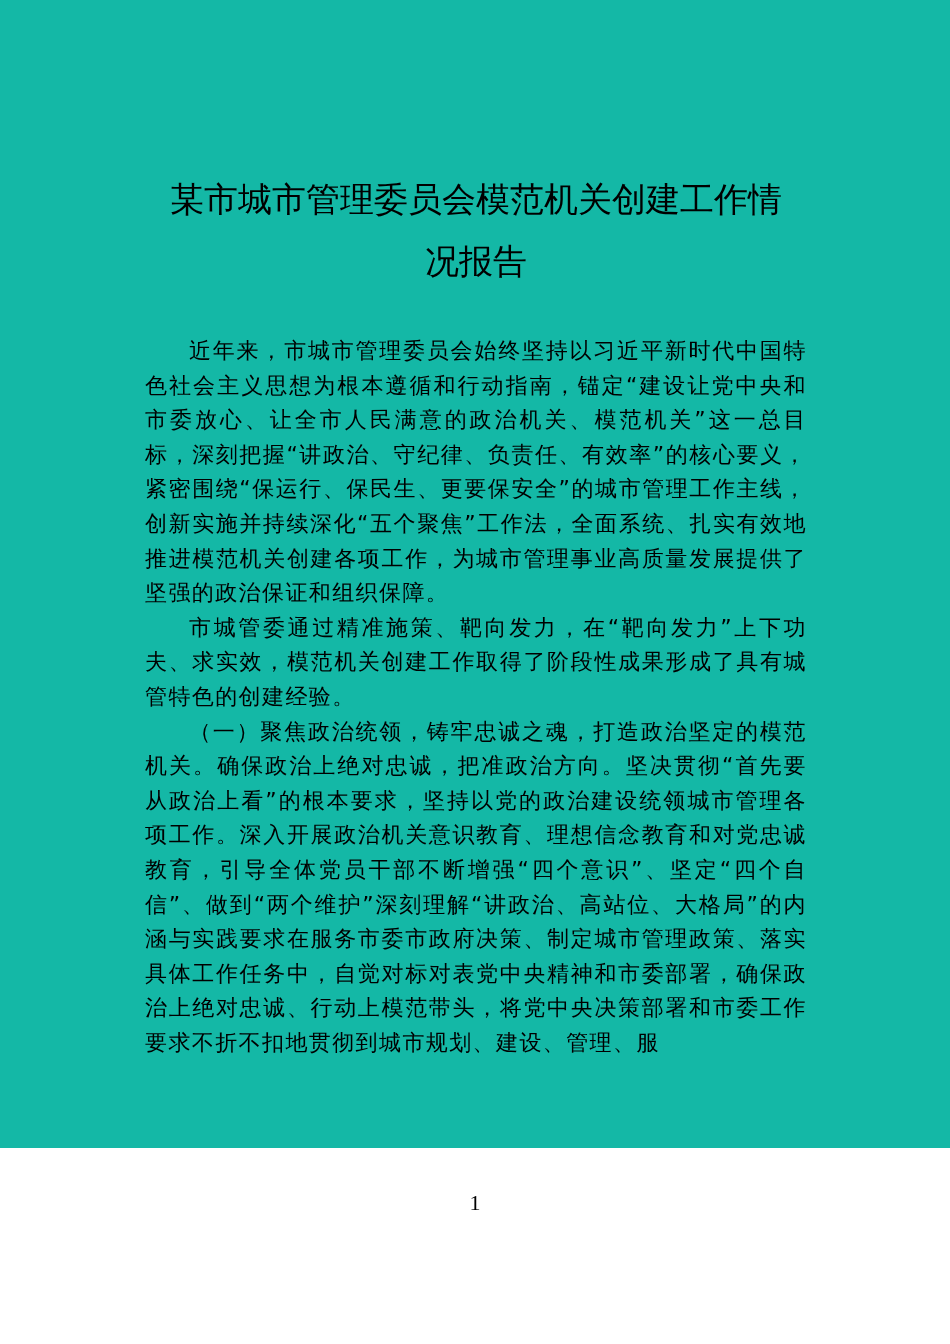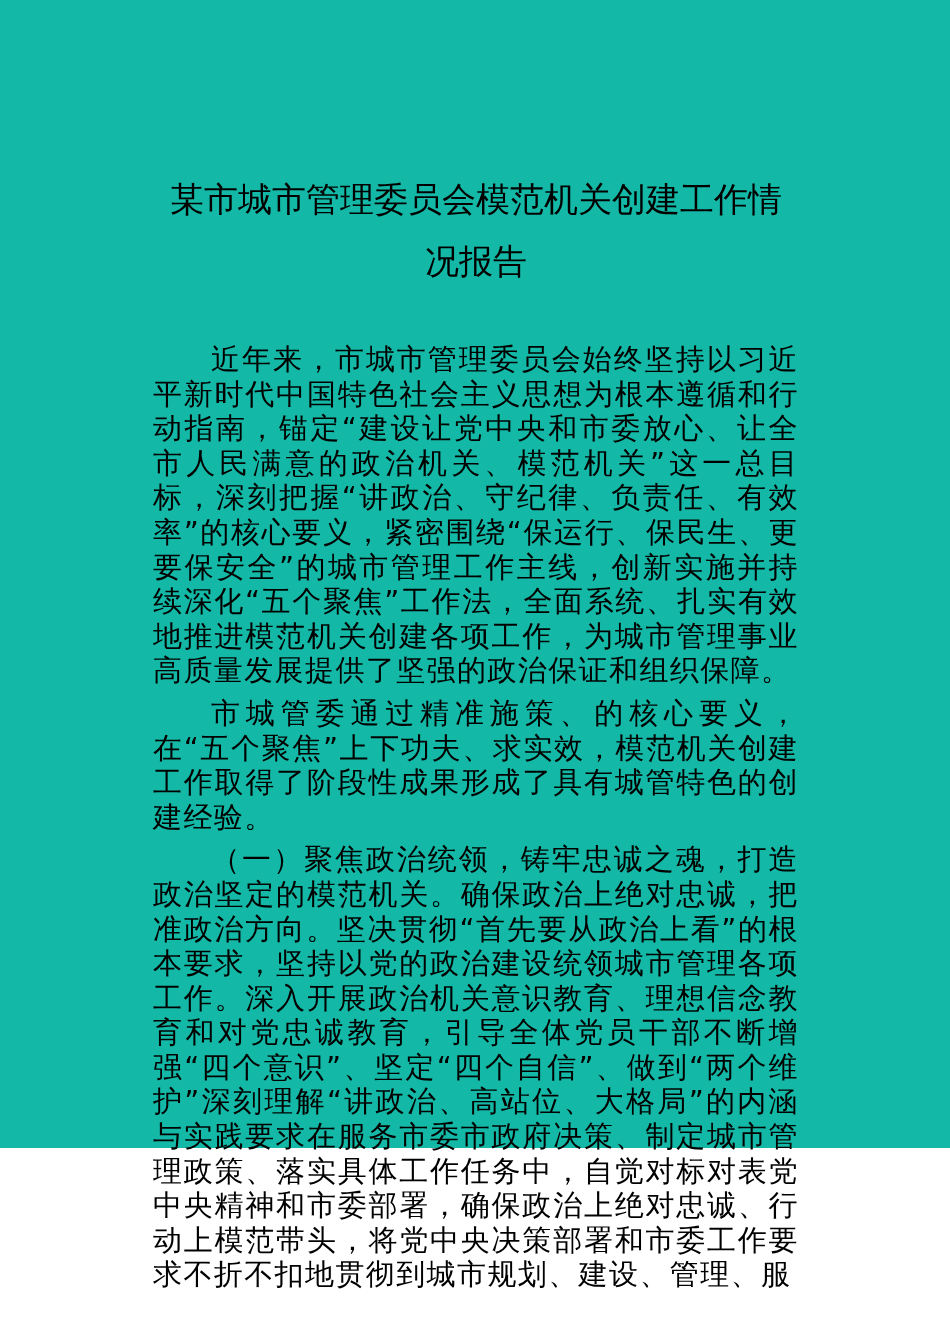--- a/index.html
+++ b/index.html
@@ -35,22 +35,22 @@
       margin: 0;
       font-weight: normal;
     }
     .body-text {
       position: absolute;
       left: 145px;
       top: 334px;
       width: 662px;
     }
     .para {
-      margin: 8px;
-      font-size: 29px;
+      margin: 0;
+      font-size: 22px;
       line-height: 34.6px;
       text-align: justify;
       text-indent: 2em;
       word-break: break-all;
       letter-spacing: 1.4px;
     }
     .page-number {
       position: absolute;
       left: 0;
       width: 950px;
@@ -64,18 +64,18 @@
 <body>
 
 <div class="page">
   <h1 class="title">
     <span>某市城市管理委员会模范机关创建工作情</span><br>
     <span>况报告</span>
   </h1>
 
   <div class="body-text">
     <p class="para">近年来，市城市管理委员会始终坚持以习近平新时代中国特色社会主义思想为根本遵循和行动指南，锚定“建设让党中央和市委放心、让全市人民满意的政治机关、模范机关”这一总目标，深刻把握“讲政治、守纪律、负责任、有效率”的核心要义，紧密围绕“保运行、保民生、更要保安全”的城市管理工作主线，创新实施并持续深化“五个聚焦”工作法，全面系统、扎实有效地推进模范机关创建各项工作，为城市管理事业高质量发展提供了坚强的政治保证和组织保障。</p>
-    <p class="para">市城管委通过精准施策、的核心要义，在“五个聚焦”上下功夫、求实效，模范机关创建工作取得了阶段性成果形成了具有城管特色的创建经验。</p>
+    <p class="para">市城管委通过精准施策、靶向发力，在“靶向发力”上下功夫、求实效，模范机关创建工作取得了阶段性成果形成了具有城管特色的创建经验。</p>
     <p class="para">（一）聚焦政治统领，铸牢忠诚之魂，打造政治坚定的模范机关。确保政治上绝对忠诚，把准政治方向。坚决贯彻“首先要从政治上看”的根本要求，坚持以党的政治建设统领城市管理各项工作。深入开展政治机关意识教育、理想信念教育和对党忠诚教育，引导全体党员干部不断增强“四个意识”、坚定“四个自信”、做到“两个维护”深刻理解“讲政治、高站位、大格局”的内涵与实践要求在服务市委市政府决策、制定城市管理政策、落实具体工作任务中，自觉对标对表党中央精神和市委部署，确保政治上绝对忠诚、行动上模范带头，将党中央决策部署和市委工作要求不折不扣地贯彻到城市规划、建设、管理、服</p>
   </div>
 
   <div class="page-number">1</div>
 </div>
 
 </body></html>

